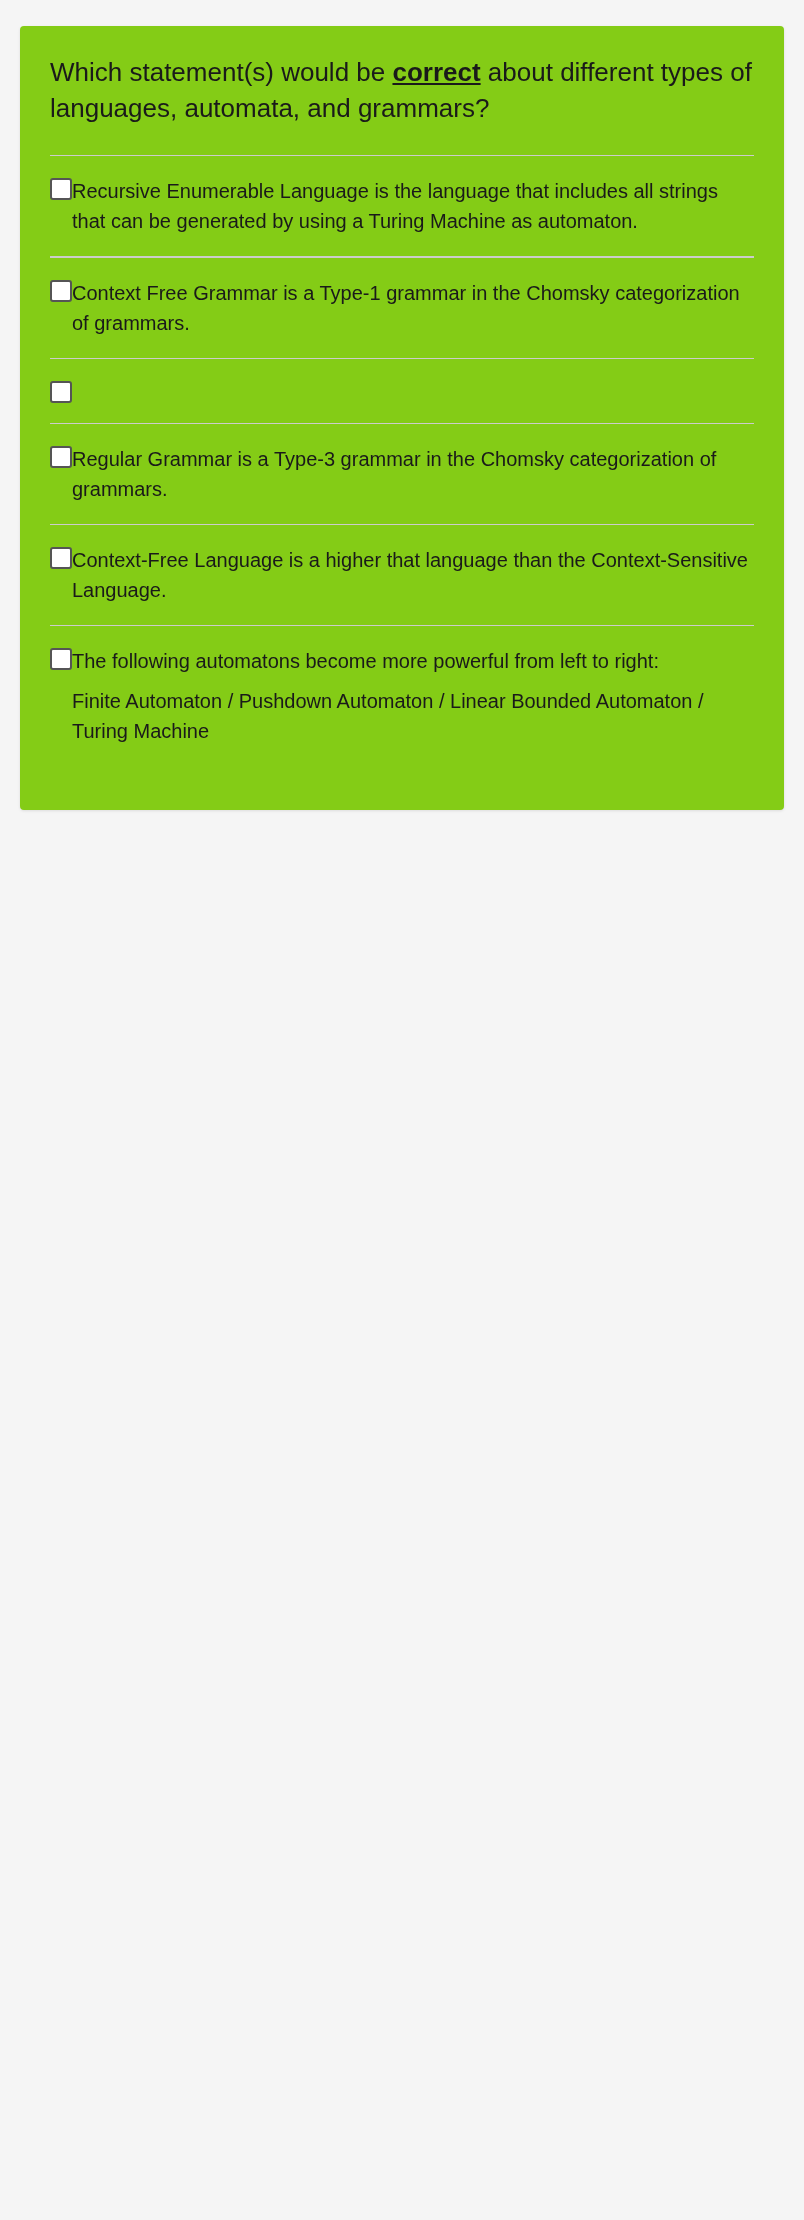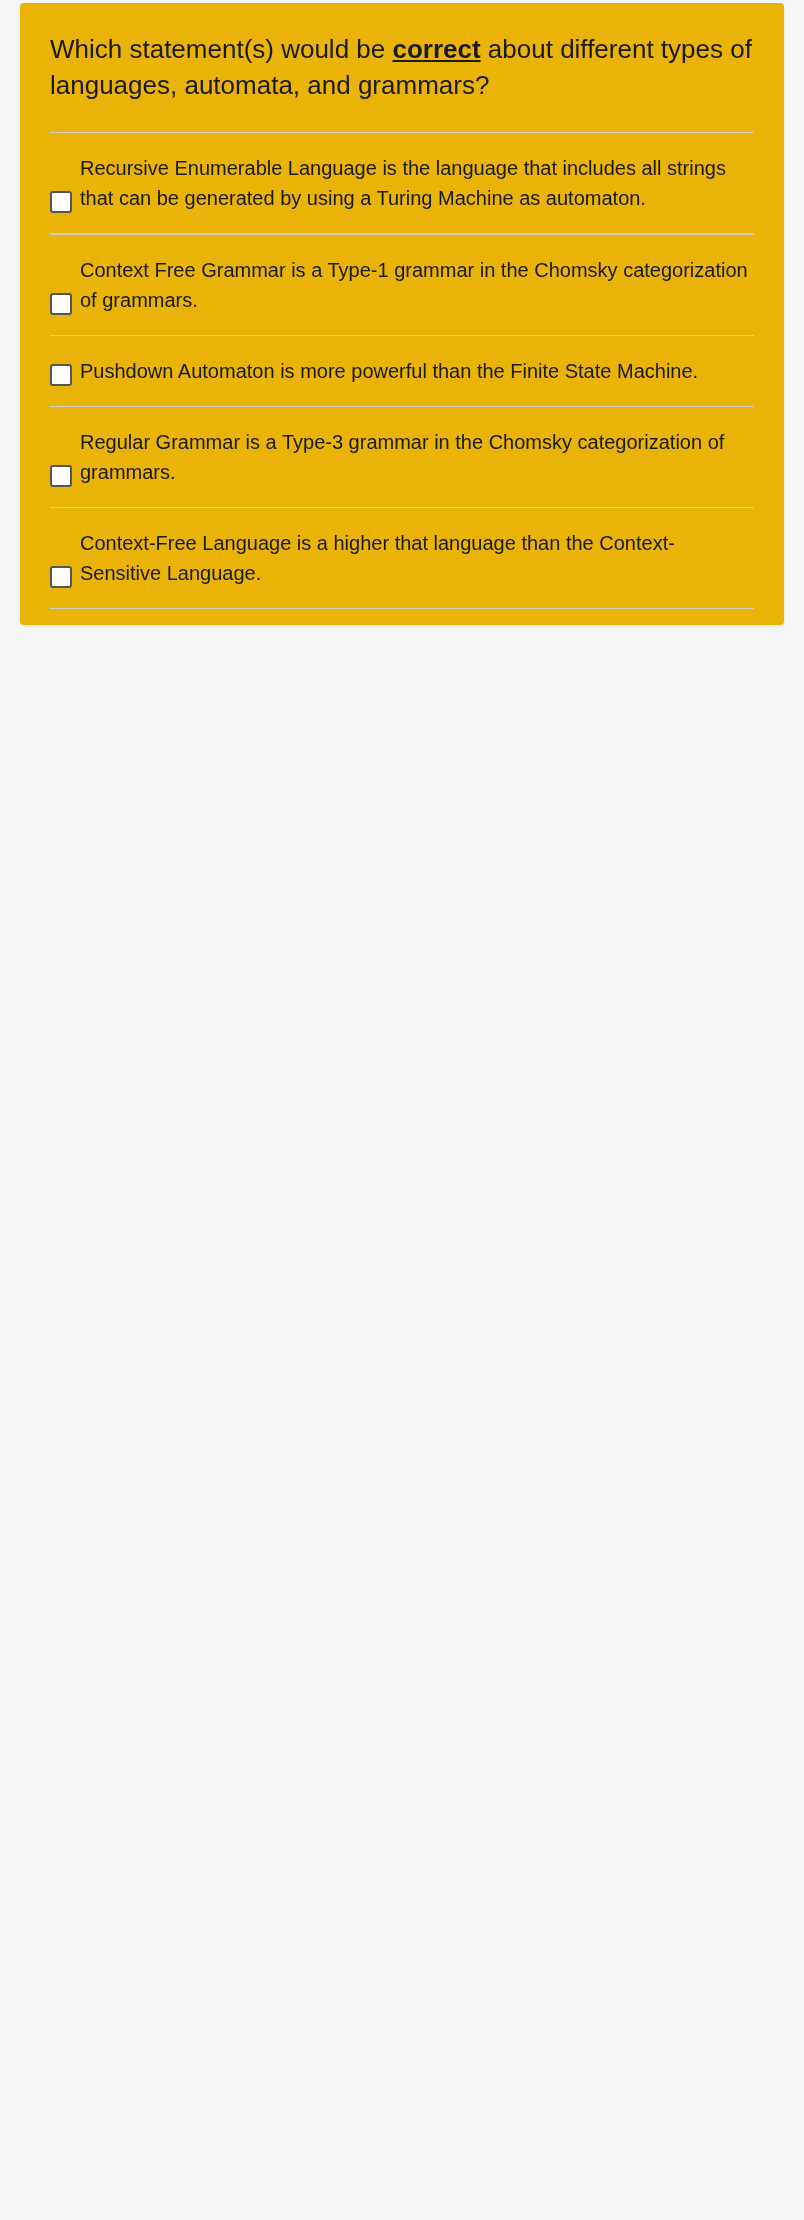--- a/index.html
+++ b/index.html
@@ -16,23 +16,23 @@
     }
 
     .page-container {
       width: 804px;
       min-height: 2220px;
       background: #f5f5f5;
       padding: 0;
     }
 
     .card {
-      background: #eab308;
-      margin: 3px 20px;
-      padding: 28px 30px 16px 30px;
+      background: #84cc16;
+      margin: 26px 20px;
+      padding: 28px 30px 44px 30px;
       border-radius: 4px;
       box-shadow: 0 1px 3px rgba(0,0,0,0.1);
     }
 
     .question-title {
       font-size: 26px;
       line-height: 1.4;
       color: #1a1a1a;
       margin-bottom: 28px;
       font-family: Arial, sans-serif;
@@ -45,23 +45,23 @@
     }
 
     .divider {
       border: none;
       border-top: 1px solid #cccccc;
       margin: 0;
     }
 
     .option-item {
       display: flex;
-      align-items: flex-end;
+      align-items: flex-start;
       padding: 20px 0 20px 0;
-      gap: 8px;
+      gap: 0;
     }
 
     .checkbox {
       width: 22px;
       height: 22px;
       border: 2px solid #555555;
       border-radius: 3px;
       flex-shrink: 0;
       margin-top: 2px;
       background: #ffffff;
@@ -105,34 +105,40 @@
 
     <div class="option-item">
       <div class="checkbox"></div>
       <div class="option-text">Context Free Grammar is a Type-1 grammar in the Chomsky categorization of grammars.</div>
     </div>
 
     <hr class="divider">
 
     <div class="option-item">
       <div class="checkbox"></div>
-      <div class="option-text">Pushdown Automaton is more powerful than the Finite State Machine.</div>
     </div>
 
     <hr class="divider">
 
     <div class="option-item">
       <div class="checkbox"></div>
       <div class="option-text">Regular Grammar is a Type-3 grammar in the Chomsky categorization of grammars.</div>
     </div>
 
     <hr class="divider">
 
     <div class="option-item">
       <div class="checkbox"></div>
       <div class="option-text">Context-Free Language is a higher that language than the Context-Sensitive Language.</div>
     </div>
 
     <hr class="divider">
 
+    <div class="option-item">
+      <div class="checkbox"></div>
+      <div class="option-text">
+        <span>The following automatons become more powerful from left to right:</span>
+        <div class="sub-list">Finite Automaton / Pushdown Automaton / Linear Bounded Automaton / Turing Machine</div>
+      </div>
+    </div>
 
   </div>
 </div>
 
 </body></html>

